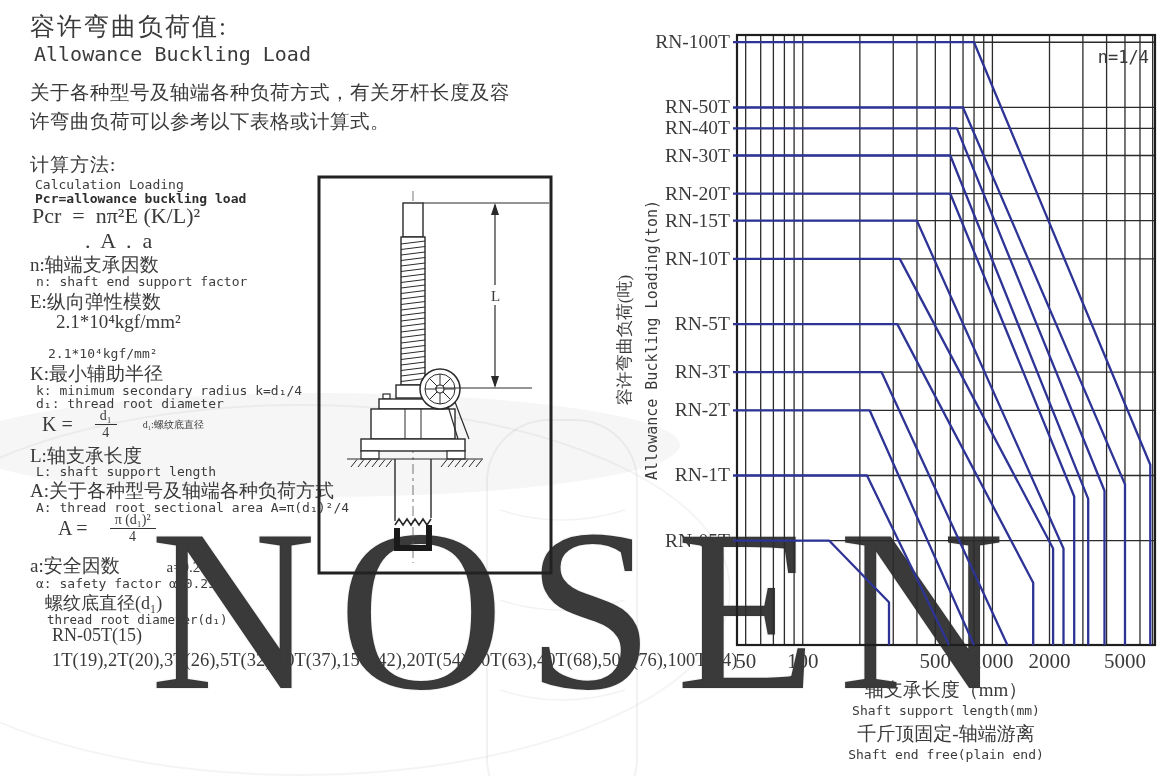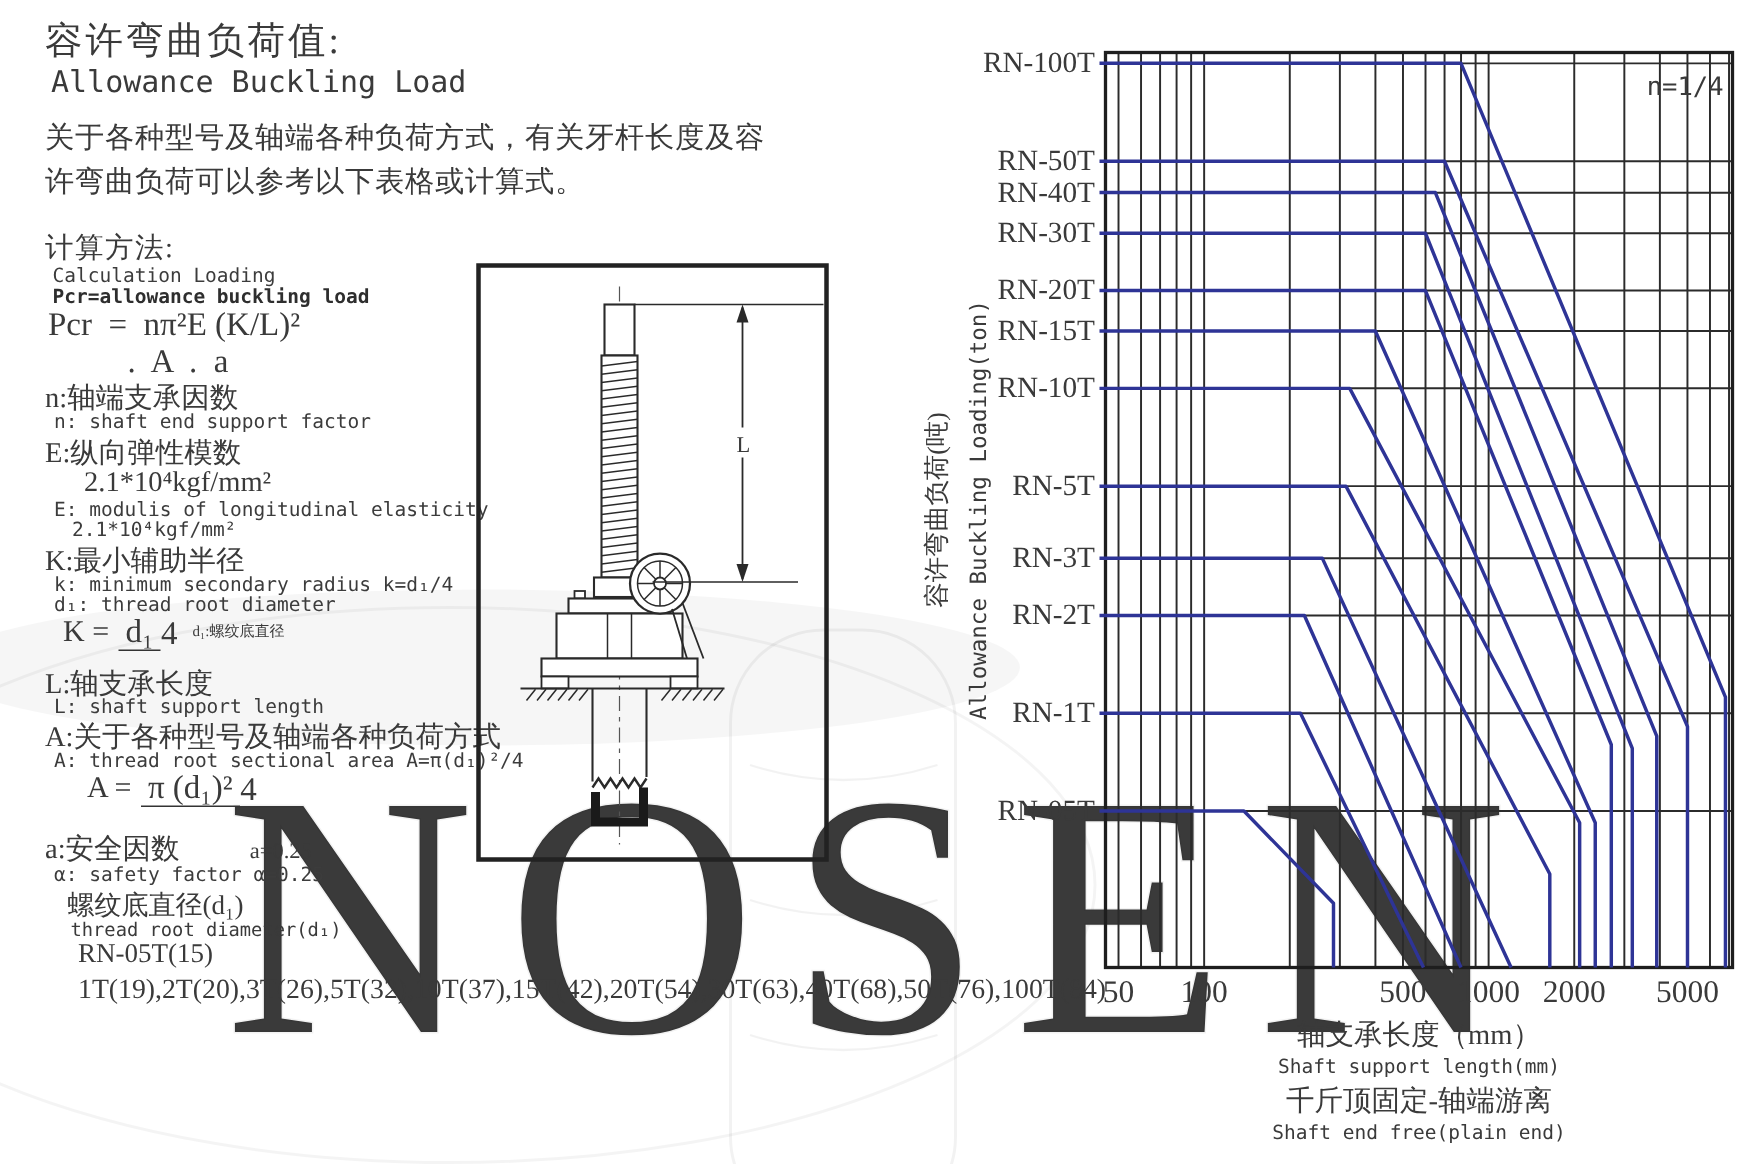--- a/index.html
+++ b/index.html
@@ -12,21 +12,21 @@
   #page-title{font-size:25px;letter-spacing:2px;font-weight:normal;margin:0;}
   .title-en{font-size:20px;}
   .intro{font-size:19.5px;line-height:29px;width:610px;letter-spacing:0.5px;}
   .h2{font-size:19px;letter-spacing:1px;}
   .small{font-size:13px;color:#3c3c3c;}
   .smallb{font-size:13px;font-weight:bold;color:#2e2e2e;}
   .bigf{font-size:22px;}
   .term-cn{font-size:19px;}
   .eval{font-size:19px;}
   .frac-row{display:flex;align-items:center;font-size:20px;}
-  .frac{display:inline-flex;flex-direction:row;align-items:center;margin:0 6px;font-size:22px;line-height:1.15;}
+  .frac{display:inline-flex;flex-direction:column;align-items:center;margin:0 22px;font-size:14px;line-height:1.15;}
   .frac .num{border-bottom:1.6px solid #333;padding:0 5px;}
   .fnote{font-size:10px;margin-left:4px;}
   .dlist{font-size:18.5px;line-height:26px;width:415px;}
   svg text{fill:#3a3a3a;}
   .wm{pointer-events:none;}
 </style>
 </head>
 <body>
 
 <div class="page">
@@ -51,21 +51,20 @@
   <div class="abs mono small" style="left:35px;top:177px;">Calculation Loading</div>
   <div class="abs mono smallb" style="left:35px;top:191px;">Pcr=allowance buckling load</div>
   <div class="abs cn bigf pre" style="left:32px;top:203px;">Pcr  =  nπ²E (K/L)²</div>
   <div class="abs cn bigf pre" style="left:85px;top:228px;">.  A  .  a</div>
 
   <div class="abs cn term-cn" style="left:30px;top:252px;">n:轴端支承因数</div>
   <div class="abs mono small" style="left:36px;top:274px;">n: shaft end support factor</div>
 
   <div class="abs cn term-cn" style="left:30px;top:289px;">E:纵向弹性模数</div>
   <div class="abs cn eval" style="left:56px;top:311px;">2.1*10⁴kgf/mm²</div>
-  <div class="abs mono small" style="left:36px;top:333px;">E: modulis of longitudinal elasticity</div>
   <div class="abs mono small" style="left:48px;top:346px;">2.1*10⁴kgf/mm²</div>
 
   <div class="abs cn term-cn" style="left:30px;top:361px;">K:最小辅助半径</div>
   <div class="abs mono small" style="left:36px;top:383px;">k: minimum secondary radius k=d₁/4</div>
   <div class="abs mono small" style="left:36px;top:396px;">d₁: thread root diameter</div>
   <div class="abs cn frac-row" style="left:42px;top:408px;">
     <span>K =</span>
     <span class="frac">
       <span class="num">d₁</span>
       <span class="den">4</span>

